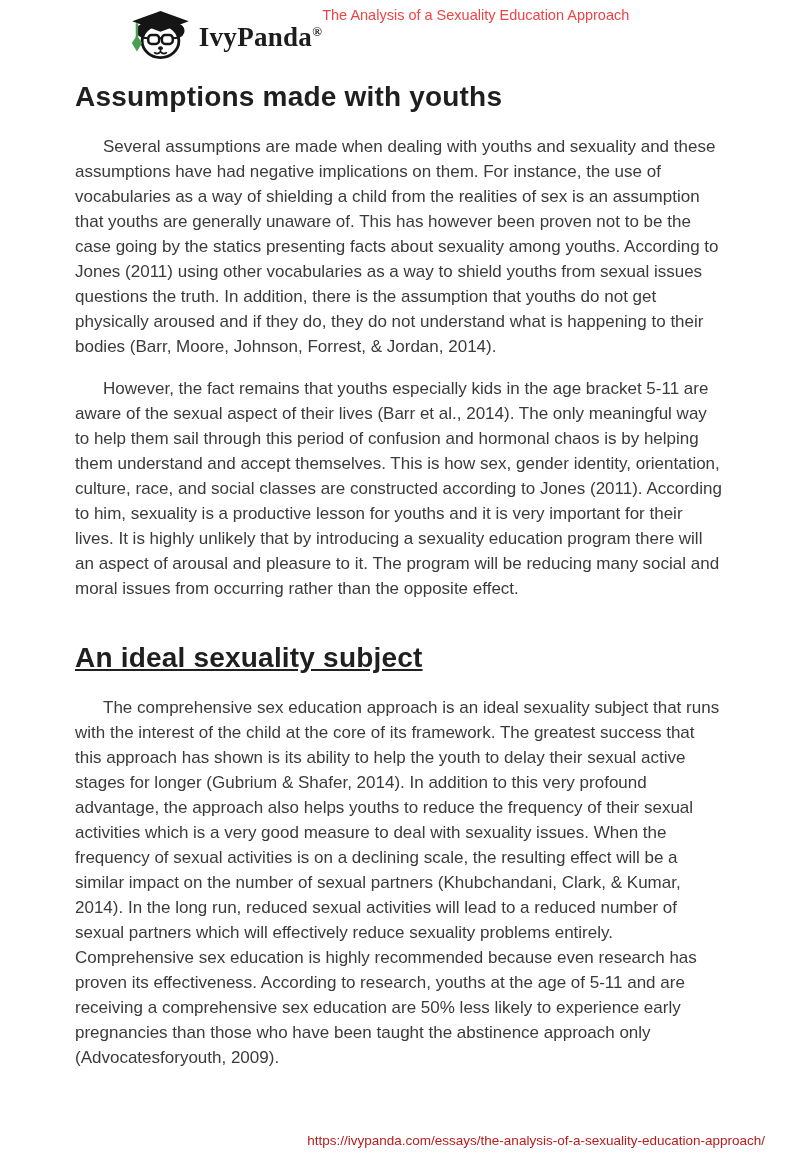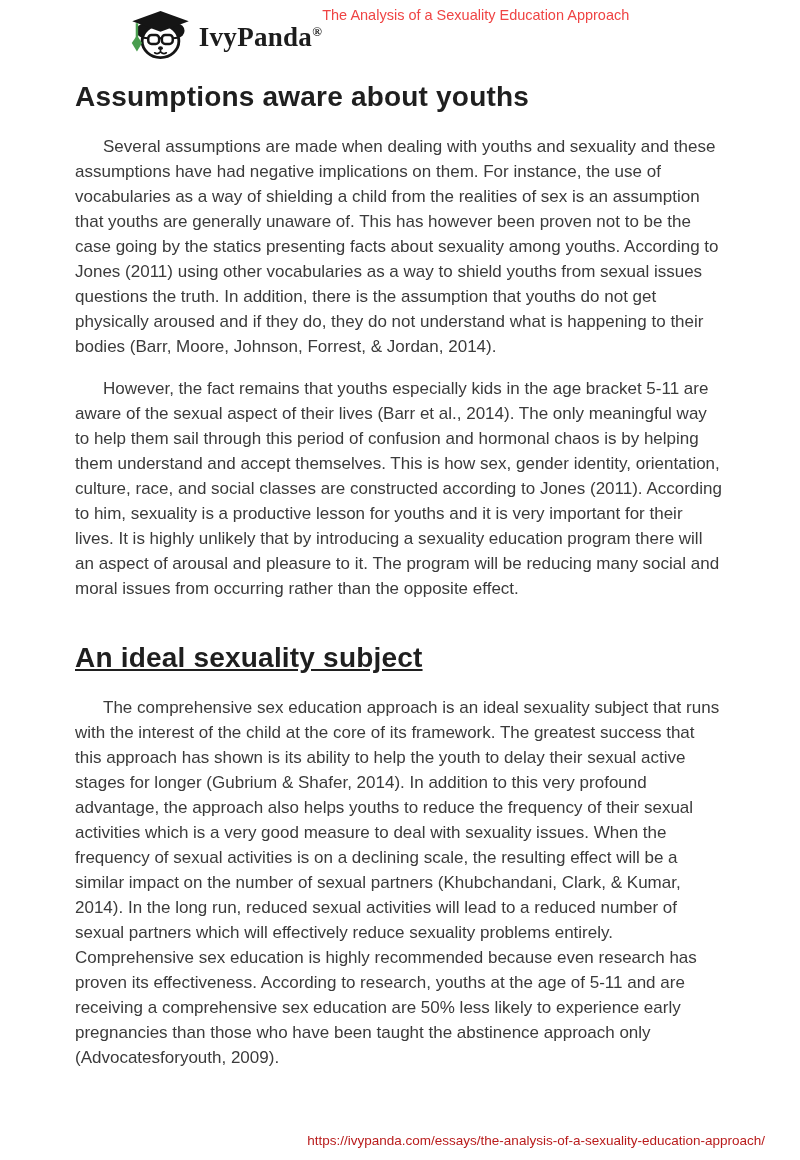--- a/index.html
+++ b/index.html
@@ -105,21 +105,21 @@
         <ellipse cx="33" cy="40.5" rx="2.6" ry="1.9" fill="#151515"></ellipse>
         <path d="M33,42 L33,44.5 M33,44.5 Q30,47.5 26.8,45.4 M33,44.5 Q36,47.5 39.2,45.4" stroke="#151515" stroke-width="1.7" fill="none" stroke-linecap="round"></path>
       </svg>
       <div class="brand-name"><span>IvyPanda</span><sup>®</sup></div>
     </div>
     <div class="doc-title">The Analysis of a Sexuality Education Approach</div>
   </div>
 
   <div class="content">
 
-    <h2 class="section-heading">Assumptions aware about youths</h2>
+    <h2 class="section-heading">Assumptions made with youths</h2>
     <p>Several assumptions are made when dealing with youths and sexuality and these assumptions have had negative implications on them. For instance, the use of vocabularies as a way of shielding a child from the realities of sex is an assumption that youths are generally unaware of. This has however been proven not to be the case going by the statics presenting facts about sexuality among youths. According to Jones (2011) using other vocabularies as a way to shield youths from sexual issues questions the truth. In addition, there is the assumption that youths do not get physically aroused and if they do, they do not understand what is happening to their bodies (Barr, Moore, Johnson, Forrest, &amp; Jordan, 2014).</p>
     <p>However, the fact remains that youths especially kids in the age bracket 5-11 are aware of the sexual aspect of their lives (Barr et al., 2014). The only meaningful way to help them sail through this period of confusion and hormonal chaos is by helping them understand and accept themselves. This is how sex, gender identity, orientation, culture, race, and social classes are constructed according to Jones (2011). According to him, sexuality is a productive lesson for youths and it is very important for their lives. It is highly unlikely that by introducing a sexuality education program there will an aspect of arousal and pleasure to it. The program will be reducing many social and moral issues from occurring rather than the opposite effect.</p>
 
     <h2 class="section-heading second">An ideal sexuality subject</h2>
     <p>The comprehensive sex education approach is an ideal sexuality subject that runs with the interest of the child at the core of its framework. The greatest success that this approach has shown is its ability to help the youth to delay their sexual active stages for longer (Gubrium &amp; Shafer, 2014). In addition to this very profound advantage, the approach also helps youths to reduce the frequency of their sexual activities which is a very good measure to deal with sexuality issues. When the frequency of sexual activities is on a declining scale, the resulting effect will be a similar impact on the number of sexual partners (Khubchandani, Clark, &amp; Kumar, 2014). In the long run, reduced sexual activities will lead to a reduced number of sexual partners which will effectively reduce sexuality problems entirely. Comprehensive sex education is highly recommended because even research has proven its effectiveness. According to research, youths at the age of 5-11 and are receiving a comprehensive sex education are 50% less likely to experience early pregnancies than those who have been taught the abstinence approach only (Advocatesforyouth, 2009).</p>
 
   </div>
 
   <a class="footer" href="#">https://ivypanda.com/essays/the-analysis-of-a-sexuality-education-approach/</a>
 

